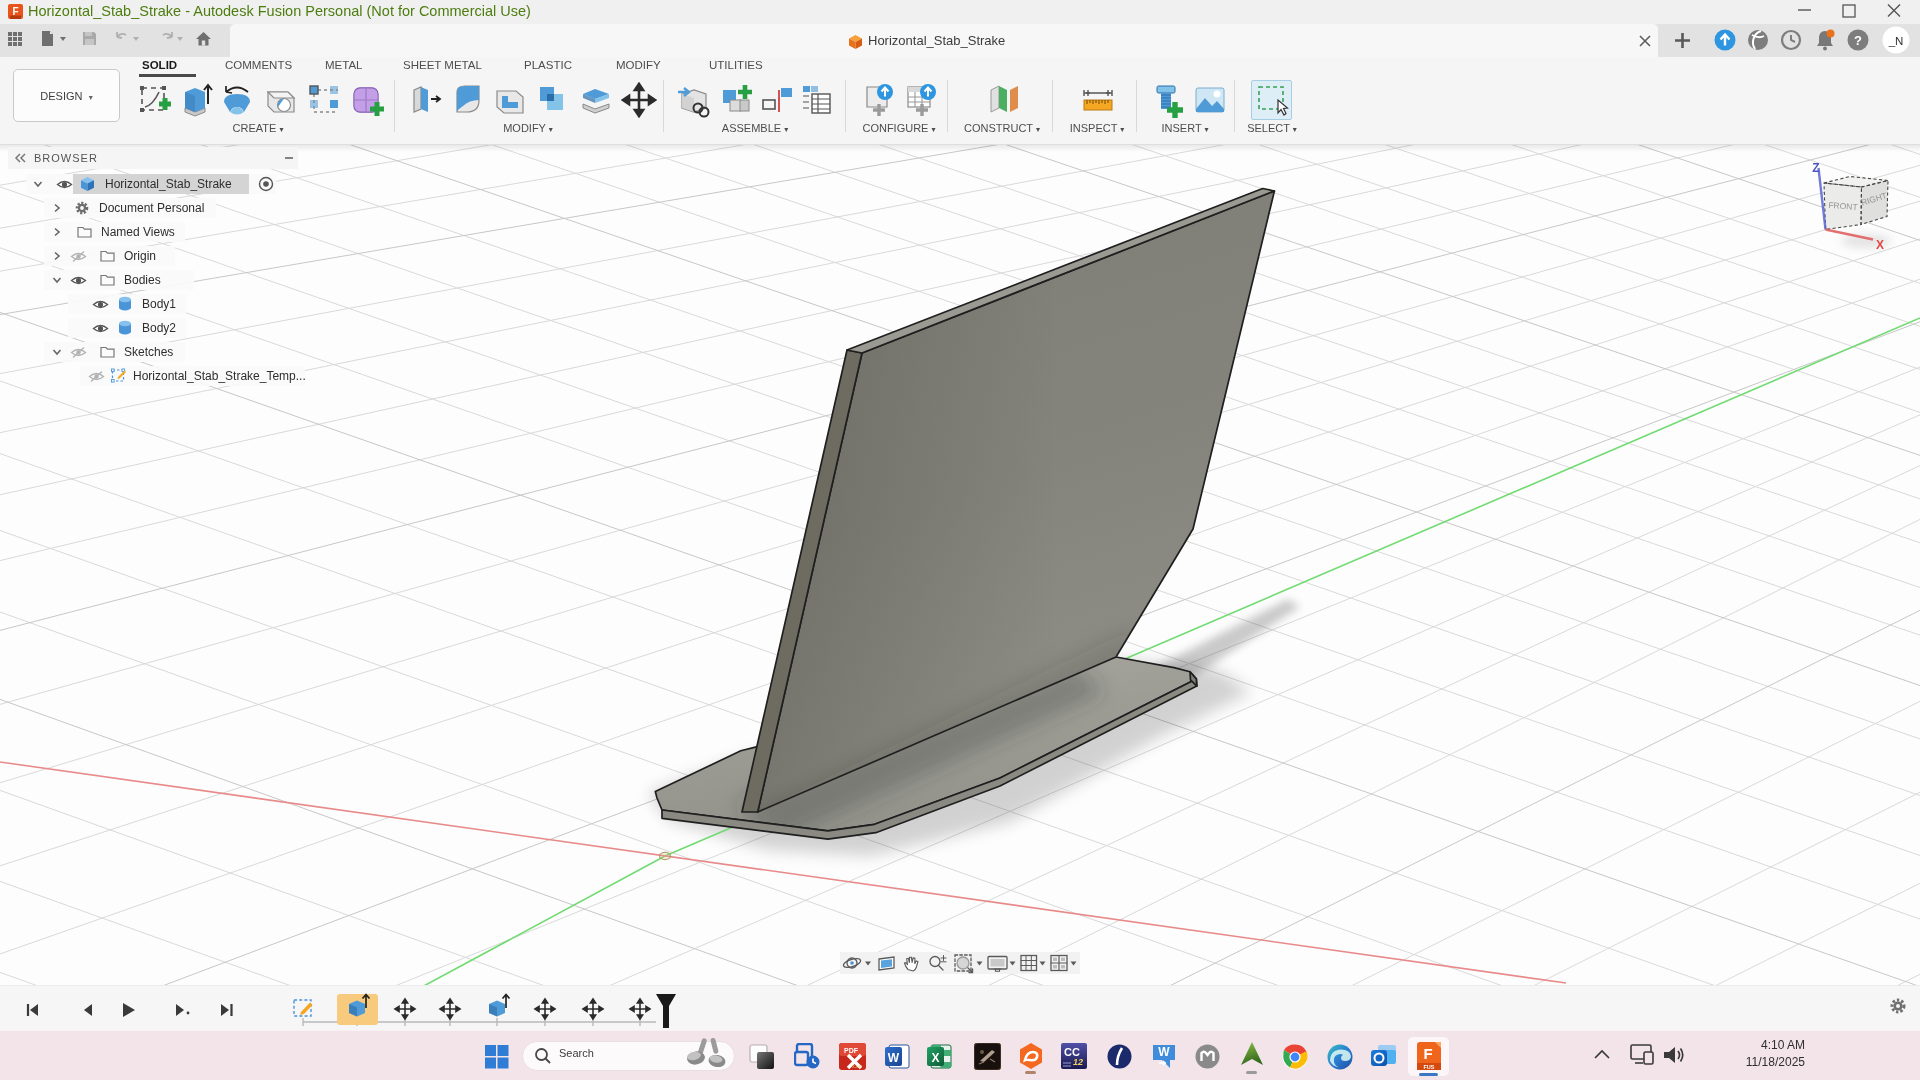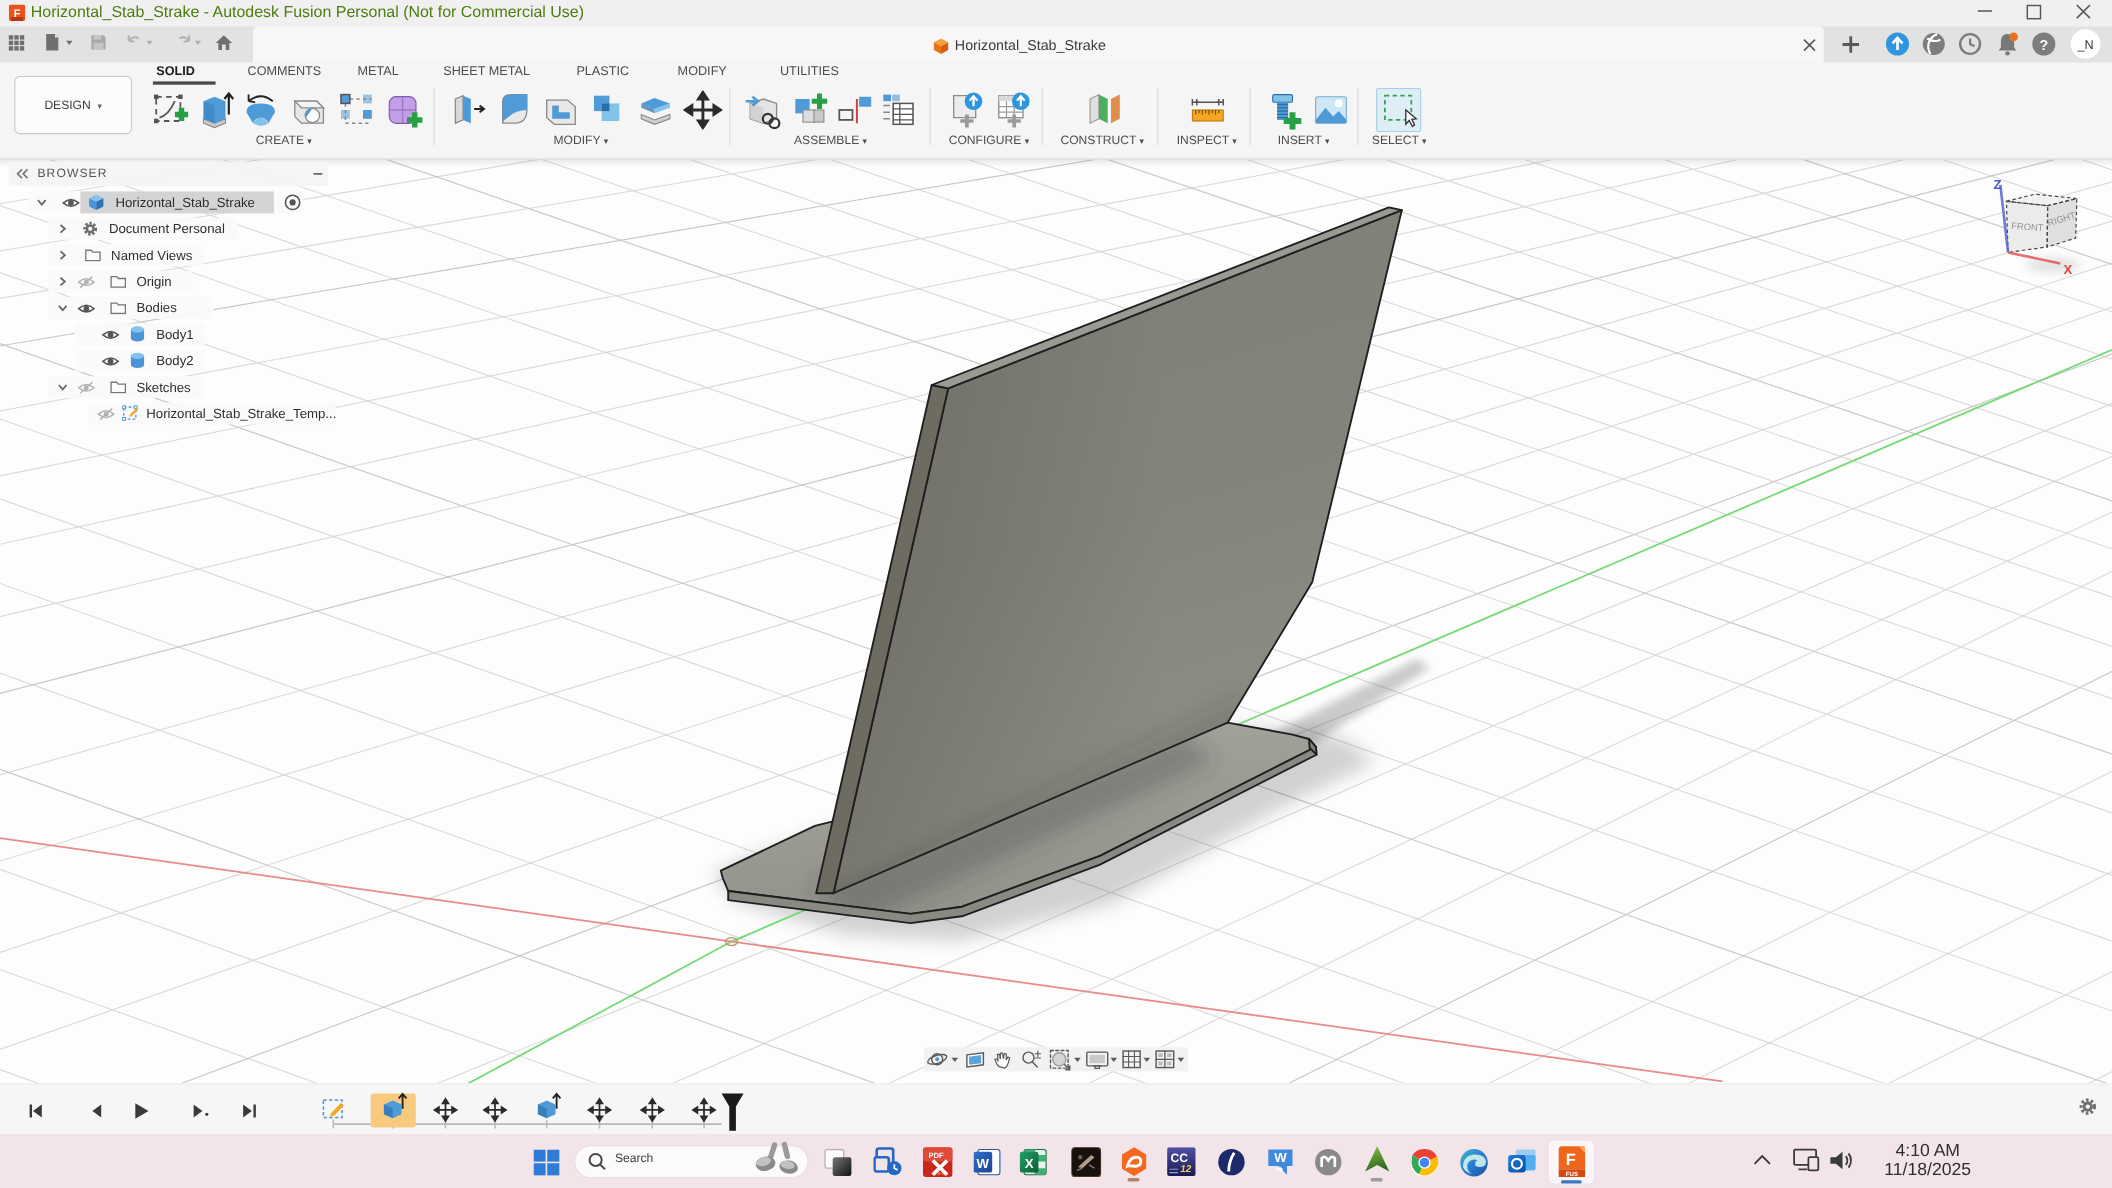--- a/index.html
+++ b/index.html
@@ -20,21 +20,21 @@
 #bheader{position:absolute;left:0;top:0;width:290px;height:22px;background:rgba(245,245,245,0.97);text-decoration:underline;}
 #bheader .t{position:absolute;left:26px;top:5px;font-size:11px;letter-spacing:1px;color:#555;}
 .brow{position:absolute;height:20px;background:rgba(250,250,250,0.93);}
 .btext{position:absolute;top:3px;font-size:12px;color:#2e2e2e;white-space:nowrap;}
 #comments{left:5px;top:951px;width:301px;height:28px;background:#f3f3f3;border:1px solid #e3e3e3;}
 #comments .t{position:absolute;left:28px;top:7px;font-size:11.5px;letter-spacing:0.5px;color:#474747;}
 #comments .p{position:absolute;left:278px;top:4px;font-size:15px;color:#555;}
 #navbar{left:840px;top:952px;width:240px;height:22px;background:rgba(241,241,241,0.95);}
 #timeline{left:0;top:985px;width:1920px;height:45px;background:#f6f6f6;border-top:1px solid #ebebeb;}
 #taskbar{left:0;top:1030px;width:1920px;height:50px;background:#f2e4e9;border-top:1px solid #f9f1f4;}
-.tbtext{font-size:16px;color:#2f2f2f;text-align:center;}
+.tbtext{font-size:12px;color:#2f2f2f;text-align:right;}
 </style></head><body>
 <div id="app">
     <svg class="abs" style="left:0;top:0" width="1920" height="1080" viewBox="0 0 1920 1080">
       <defs>
         <clipPath id="vp">
           <rect x="0" y="145" width="1920" height="840"></rect>
         </clipPath>
         <linearGradient id="finG" x1="0" y1="0" x2="0.25" y2="1">
           <stop offset="0" stop-color="#7f7e76"></stop>
           <stop offset="0.55" stop-color="#85847c"></stop>

